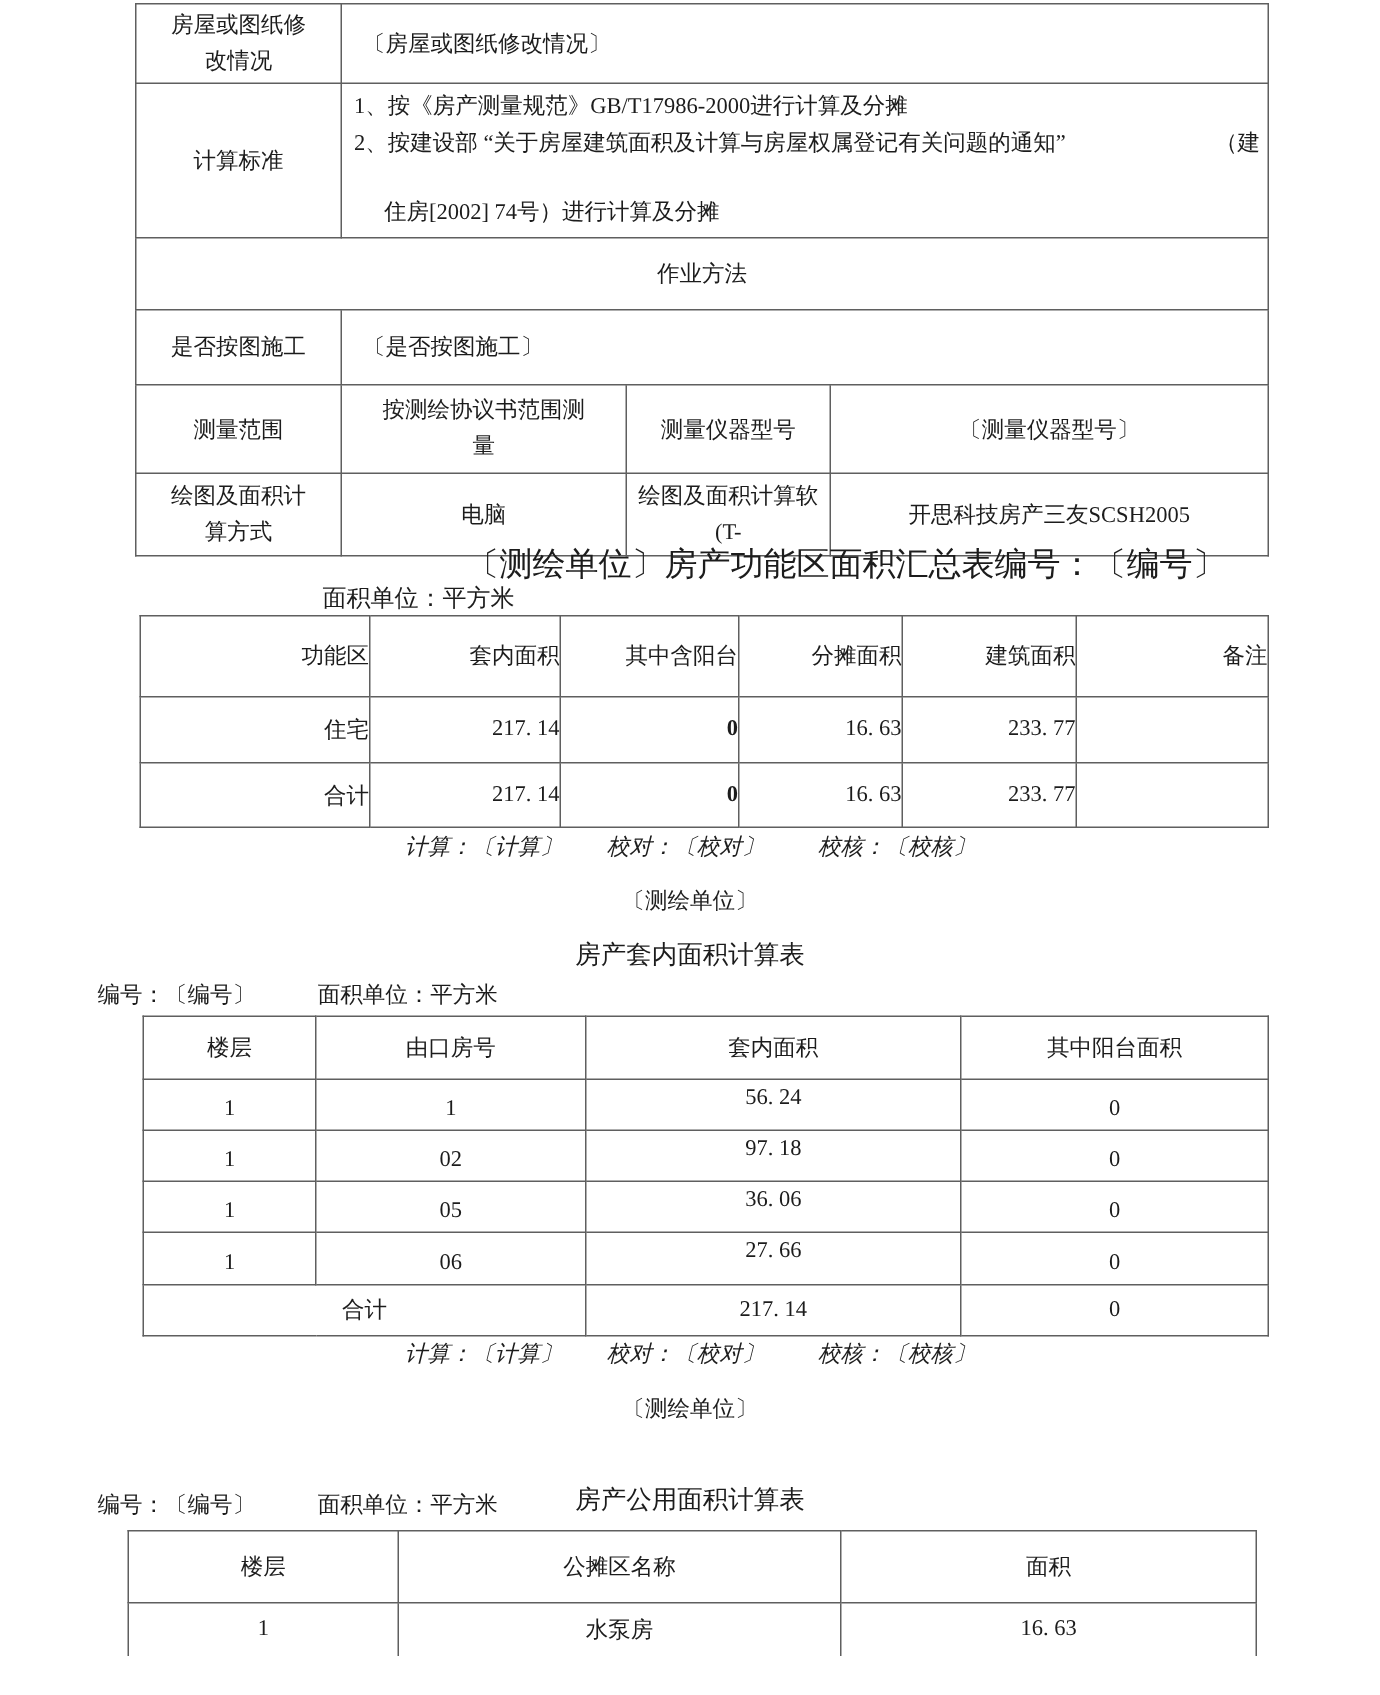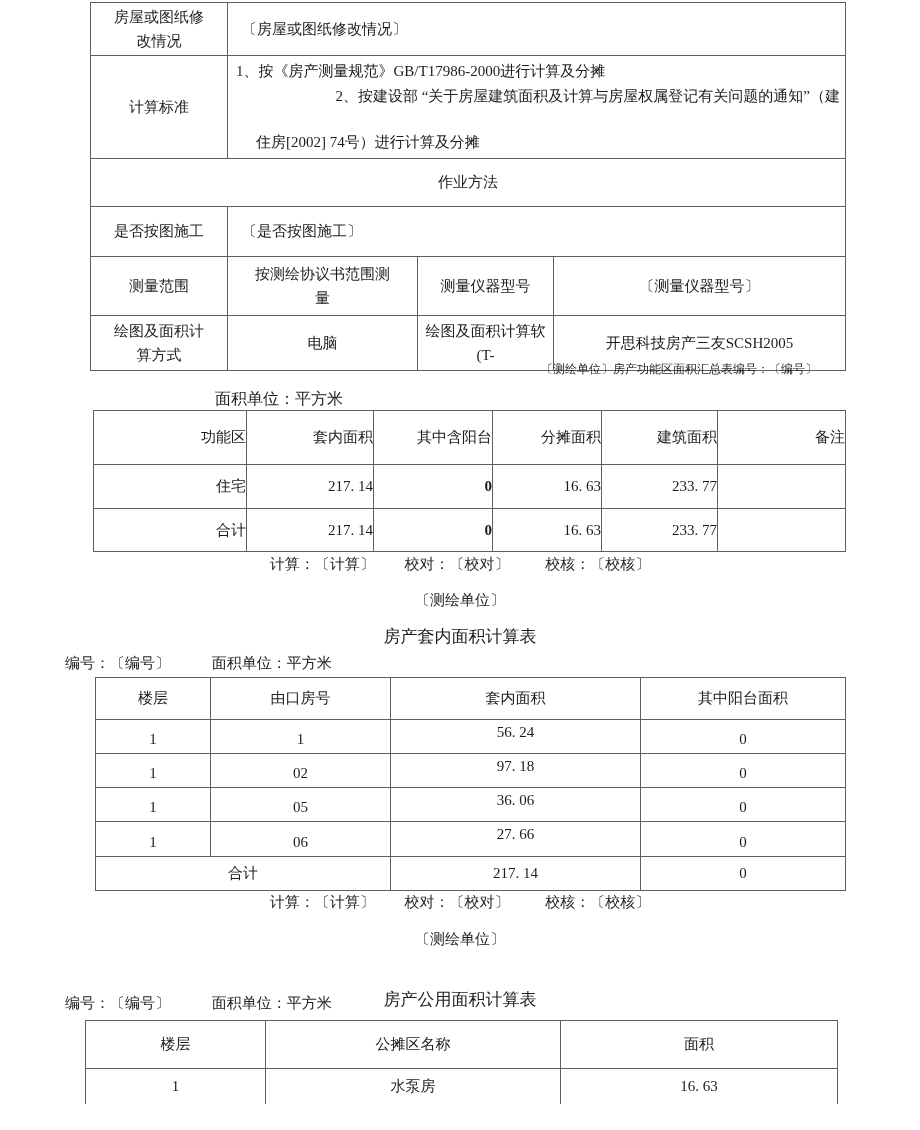--- a/index.html
+++ b/index.html
@@ -12,41 +12,41 @@
   td{border:1px solid #5f5f5f;padding:0;overflow:hidden;}
   .abs{position:absolute;}
   .c{text-align:center;vertical-align:middle;}
   .l{text-align:left;vertical-align:middle;padding-left:14px;}
   .line{line-height:24px;text-align:center;}
   
   .t-info{width:755px;}
   .t-info td{height:auto;}
   .calc-std{padding:3px 5px 3px 8px;vertical-align:middle;}
   .calc-std .ln{line-height:25px;text-align:left;}
-  .calc-std .ln2{display:flex;justify-content:flex-end;}
+  .calc-std .ln2{display:flex;justify-content:space-between;}
   .calc-std .ln3{padding-left:20px;margin-top:21px;}
   
   .t-sum{width:752px;}
   .t-sum td{vertical-align:middle;text-align:right;}
   .bold{font-weight:bold;}
   
   .t-inner{width:750px;}
   .t-inner td{text-align:center;}
   .va-b{vertical-align:bottom;padding-bottom:5px;}
   .va-t{vertical-align:top;padding-top:4px;}
   .va-m{vertical-align:middle;}
   
   .t-pub{width:752px;}
   .t-pub td{vertical-align:middle;text-align:center;}
   .t-pub tr.cut td{border-bottom:none;}
   .caption-right{width:755px;text-align:right;padding-right:28px;box-sizing:border-box;}
   .center-line{width:920px;text-align:center;}
   .title-line{width:920px;text-align:center;font-size:17px;}
   .sign-line{width:920px;text-align:center;}
-  .sign-line span{display:inline-block;}
+  .sign-line span{display:inline-block;font-style:italic;}
   .sign-gap1{margin-right:26px;}
   .sign-gap2{margin-right:32px;}
   .unit-gap{margin-left:38px;}
 </style>
 </head>
 <body>
 
 <div class="page">
 
   <table class="t-info abs" style="left:90px;top:2px;">
@@ -99,21 +99,21 @@
       <td class="c">电脑</td>
       <td class="c">
         <div class="line">绘图及面积计算软</div>
         <div class="line">(T-</div>
       </td>
       <td class="c">开思科技房产三友SCSH2005</td>
     </tr>
   </tbody>
     </table>
 
-  <div class="abs caption-right" style="left:90px;top:361px;font-size:12px;">〔测绘单位〕房产功能区面积汇总表编号：〔编号〕</div>
+  <div class="abs caption-right" style="left:90px;top:361px;font-size:22px;">〔测绘单位〕房产功能区面积汇总表编号：〔编号〕</div>
   <div class="abs" style="left:215px;top:389px;font-size:16px;">面积单位：平方米</div>
 
   <table class="t-sum abs" style="left:93px;top:410px;">
     <colgroup>
         <col style="width:153px">
         <col style="width:127px">
         <col style="width:119px">
         <col style="width:109px">
         <col style="width:116px">
         <col style="width:128px">

